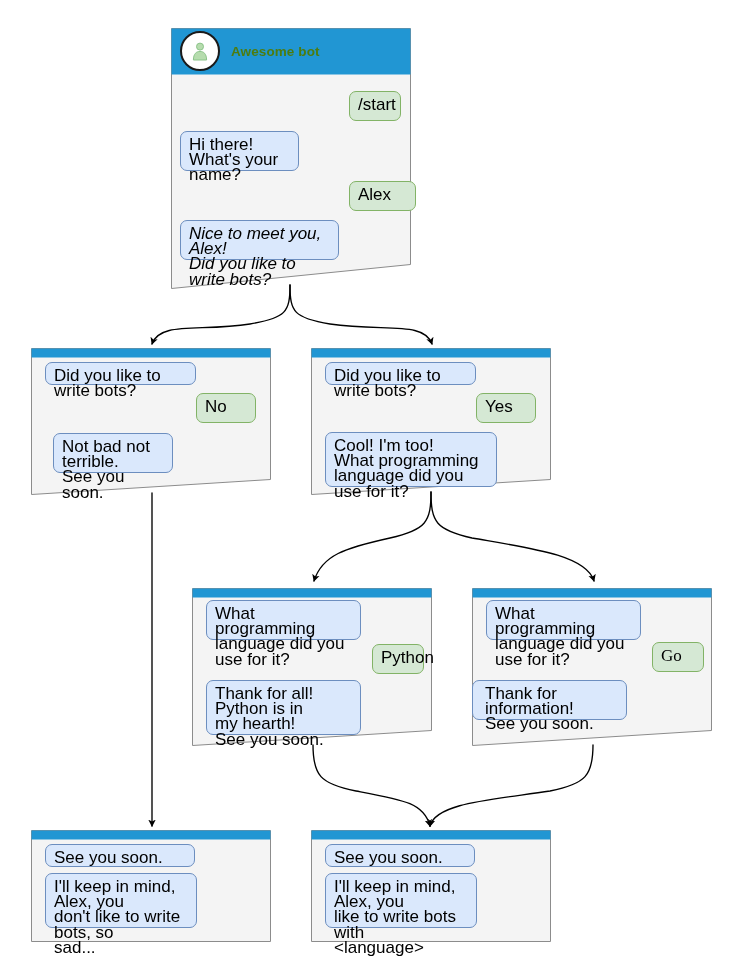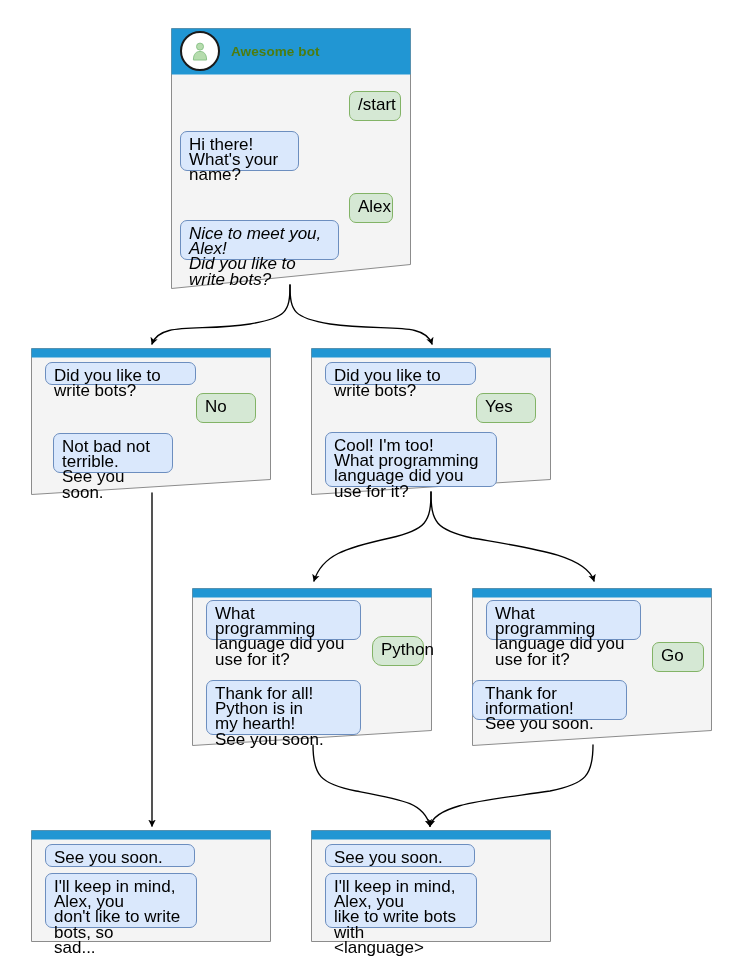--- a/index.html
+++ b/index.html
@@ -84,21 +84,21 @@
           </svg>
         </div>
         <div class="bot-title">Awesome bot</div>
       </div>
 
       <div class="bubble user" style="left:178px;top:63px;width:52px;height:30px;">/start</div>
 
       <div class="bubble bot" style="left:9px;top:103px;width:119px;height:40px;">Hi there!
 What's your name?</div>
 
-      <div class="bubble user" style="left:178px;top:165px;width:44px;height:30px;">Alex</div>
+      <div class="bubble user" style="left:178px;top:153px;width:67px;height:30px;">Alex</div>
 
       <div class="bubble bot" style="left:9px;top:192px;width:159px;height:40px;font-style:italic;">Nice to meet you, Alex!
 Did you like to write bots?</div>
     </div>
   </div>
 
   <div class="card" style="left:31px;top:348px;width:240px;height:148px;">
     <svg class="shape" width="242" height="150" viewBox="0 0 242 150">
       <path d="M 0.5,0.5 L 239.5,0.5 L 239.5,131.5 L 0.5,146.5 Z" fill="#f4f4f4" stroke="#8c8c8c" stroke-width="1"></path>
       <path d="M 0.5,0.5 L 239.5,0.5 L 239.5,9.5 L 0.5,9.5 Z" fill="#2196d3" stroke="none"></path>
@@ -131,38 +131,38 @@
 
   <div class="card" style="left:192px;top:588px;width:240px;height:160px;">
     <svg class="shape" width="242" height="162" viewBox="0 0 242 162">
       <path d="M 0.5,0.5 L 239.5,0.5 L 239.5,142.5 L 0.5,157.5 Z" fill="#f4f4f4" stroke="#8c8c8c" stroke-width="1"></path>
       <path d="M 0.5,0.5 L 239.5,0.5 L 239.5,9.5 L 0.5,9.5 Z" fill="#2196d3" stroke="none"></path>
     </svg>
     <div class="content">
       <div class="bubble bot" style="left:14px;top:12px;width:155px;height:40px;">What programming
 language did you use for it?</div>
 
-      <div class="bubble user" style="left:180px;top:48px;width:52px;height:30px;border-radius:10px;">Python</div>
+      <div class="bubble user" style="left:180px;top:56px;width:52px;height:30px;">Python</div>
 
       <div class="bubble bot" style="left:14px;top:92px;width:155px;height:55px;">Thank for all! Python is in
 my hearth!
 See you soon.</div>
     </div>
   </div>
 
   <div class="card" style="left:472px;top:588px;width:240px;height:160px;">
     <svg class="shape" width="242" height="162" viewBox="0 0 242 162">
       <path d="M 0.5,0.5 L 239.5,0.5 L 239.5,142.5 L 0.5,157.5 Z" fill="#f4f4f4" stroke="#8c8c8c" stroke-width="1"></path>
       <path d="M 0.5,0.5 L 239.5,0.5 L 239.5,9.5 L 0.5,9.5 Z" fill="#2196d3" stroke="none"></path>
     </svg>
     <div class="content">
       <div class="bubble bot" style="left:14px;top:12px;width:155px;height:40px;">What programming
 language did you use for it?</div>
 
-      <div class="bubble user" style="left:180px;top:54px;width:52px;height:30px;">Go</div>
+      <div class="bubble user" style="left:180px;top:54px;width:52px;height:30px;font-family:Liberation Serif, serif;">Go</div>
 
       <div class="bubble bot" style="left:0;top:92px;width:155px;height:40px;padding-left:12px;">Thank for information!
 See you soon.</div>
     </div>
   </div>
 
   <div class="card" style="left:31px;top:830px;width:240px;height:112px;">
     <svg class="shape" width="242" height="114" viewBox="0 0 242 114">
       <path d="M 0.5,0.5 L 239.5,0.5 L 239.5,111.5 L 0.5,111.5 Z" fill="#f4f4f4" stroke="#8c8c8c" stroke-width="1"></path>
       <path d="M 0.5,0.5 L 239.5,0.5 L 239.5,9.5 L 0.5,9.5 Z" fill="#2196d3" stroke="none"></path>

